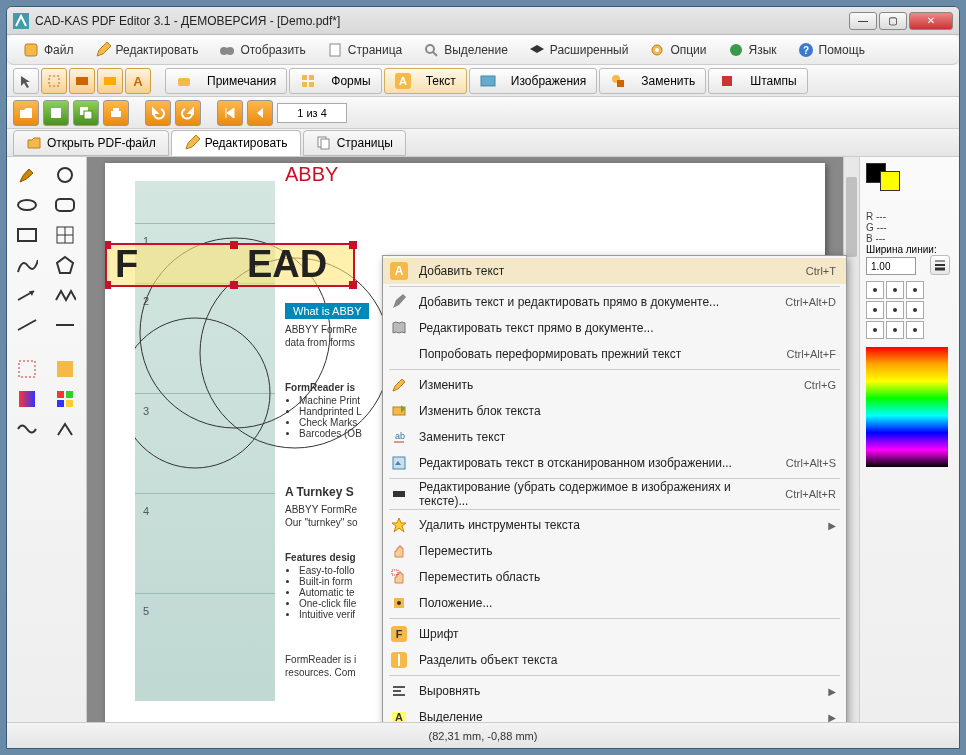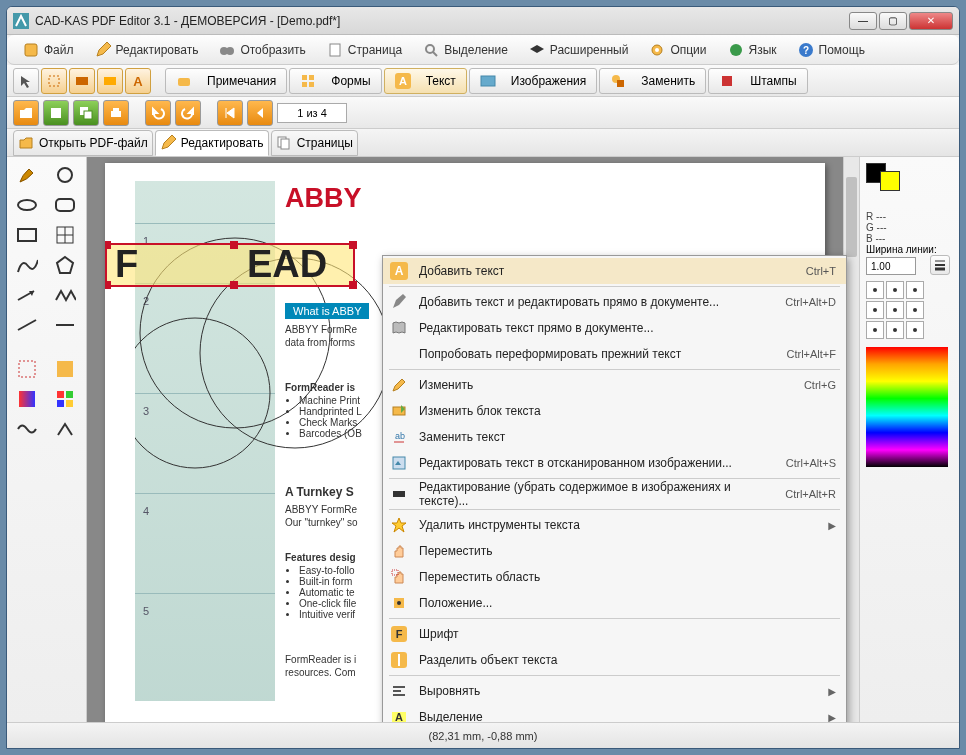--- a/index.html
+++ b/index.html
@@ -18,30 +18,30 @@
 .tbtn { width: 26px; height: 26px; border: 1px solid #bbb; border-radius: 3px; background: linear-gradient(#fefefe,#e8e8e8); display: flex; align-items: center; justify-content: center; }
 .tbtn.active { background: linear-gradient(#fff3e0,#f5d090); border-color: #d0a040; }
 .tabbtn { height: 26px; padding: 0 10px; display: flex; align-items: center; gap: 15px; font-size: 12px; border: 1px solid #bbb; border-radius: 3px; background: linear-gradient(#fefefe,#e8e8e8); }
 .tabbtn.sel { background: linear-gradient(#fff8e8,#f5e0b0); border-color: #d0b060; }
 .toolbar2 { height: 32px; background: linear-gradient(#fafafa,#e8e8e8); border-bottom: 1px solid #ccc; display: flex; align-items: center; padding: 0 6px; gap: 4px; }
 .sq { width: 26px; height: 26px; border: 1px solid #999; border-radius: 3px; display: flex; align-items: center; justify-content: center; }
 .orange { background: linear-gradient(#ffb84d,#e88a10); }
 .green { background: linear-gradient(#8dd05a,#4a9020); }
 .pagectl { width: 70px; height: 20px; border: 1px solid #aaa; background: #fff; font-size: 11px; text-align: center; }
 .modetabs { height: 28px; background: linear-gradient(#f5f5f5,#e5e5e5); display: flex; align-items: flex-end; padding: 0 6px; border-bottom: 1px solid #ccc; }
-.modetab { height: 26px; padding: 0 4px; display: flex; align-items: center; gap: 5px; font-size: 12px; border: 1px solid #bbb; border-radius: 4px 4px 0 0; background: linear-gradient(#f8f8f8,#e8e8e8); margin-right: 2px; }
+.modetab { height: 26px; padding: 0 12px; display: flex; align-items: center; gap: 5px; font-size: 12px; border: 1px solid #bbb; border-radius: 4px 4px 0 0; background: linear-gradient(#f8f8f8,#e8e8e8); margin-right: 2px; }
 .modetab.sel { background: #fff; border-bottom-color: #fff; }
 .mainarea { flex: 1; display: flex; background: #f0f0f0; overflow: hidden; position: relative; }
 .lefttools { width: 80px; background: linear-gradient(#fafafa,#eee); border-right: 1px solid #ccc; padding: 6px 4px; display: grid; grid-template-columns: 1fr 1fr; gap: 6px 4px; align-content: start; }
 .lt { width: 32px; height: 24px; display: flex; align-items: center; justify-content: center; }
 .docarea { flex: 1; background: #888; position: relative; overflow: hidden; }
 .page { position: absolute; left: 18px; top: 6px; width: 720px; height: 560px; background: #fff; box-shadow: 2px 2px 6px rgba(0,0,0,.4); padding: 18px 18px; overflow: hidden; }
 .formbg { position: absolute; left: 30px; top: 18px; width: 140px; height: 520px; background: linear-gradient(#c8e0d8,#b0cfc7); opacity: .8; }
 .formrow { position: absolute; left: 30px; width: 140px; height: 34px; border-top: 1px solid #9bb; display: flex; align-items: center; padding-left: 8px; font-size: 11px; color: #556; }
-.abbyy { position: absolute; left: 180px; top: 20px; font-size: 27px; font-weight: bold; color: #c81028; }
+.abbyy { position: absolute; left: 180px; top: 0; font-size: 20px; font-weight: normal; color: #c81028; }
 .selbar { position: absolute; left: 0; top: 80px; width: 250px; height: 44px; background: rgba(255,230,120,.6); border: 2px solid #c81028; }
 .selbar .letter { position: absolute; font-size: 38px; font-weight: bold; color: #222; }
 .handle { position: absolute; width: 8px; height: 8px; background: #c81028; }
 .whatis { position: absolute; left: 180px; top: 140px; background: #0088b8; color: #fff; font-size: 11px; padding: 2px 8px; }
 .para { position: absolute; left: 180px; font-size: 10px; color: #333; line-height: 1.3; }
 .bullets { position: absolute; left: 180px; font-size: 10px; color: #333; }
 .bullets li { margin-left: 14px; }
 .circles { position: absolute; left: 30px; top: 60px; width: 260px; height: 260px; pointer-events: none; }
 .rightpanel { width: 100px; background: linear-gradient(#fafafa,#eee); border-left: 1px solid #ccc; padding: 6px; font-size: 10px; }
 .swatch { display: flex; gap: 2px; margin-bottom: 6px; }

